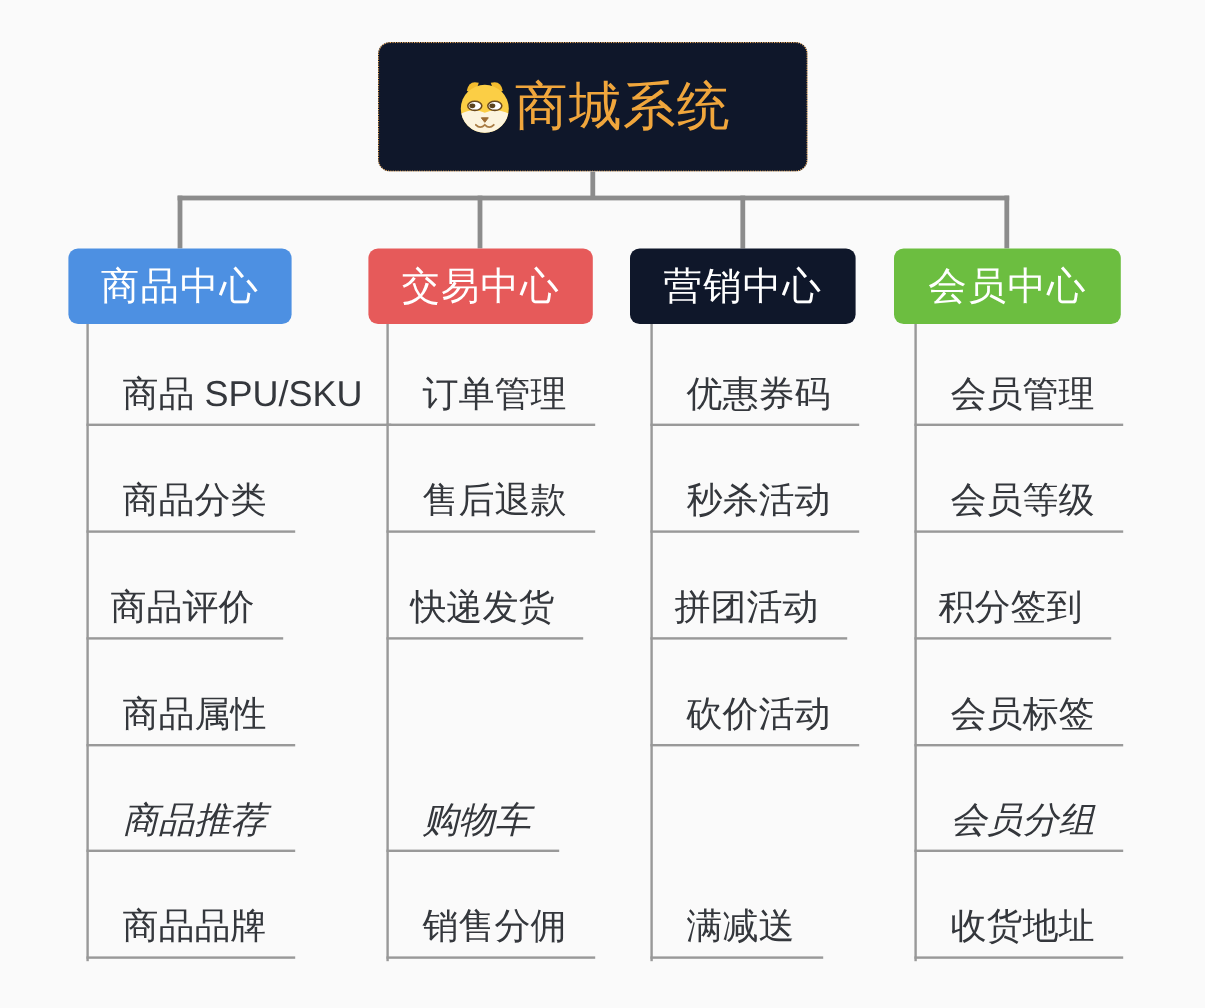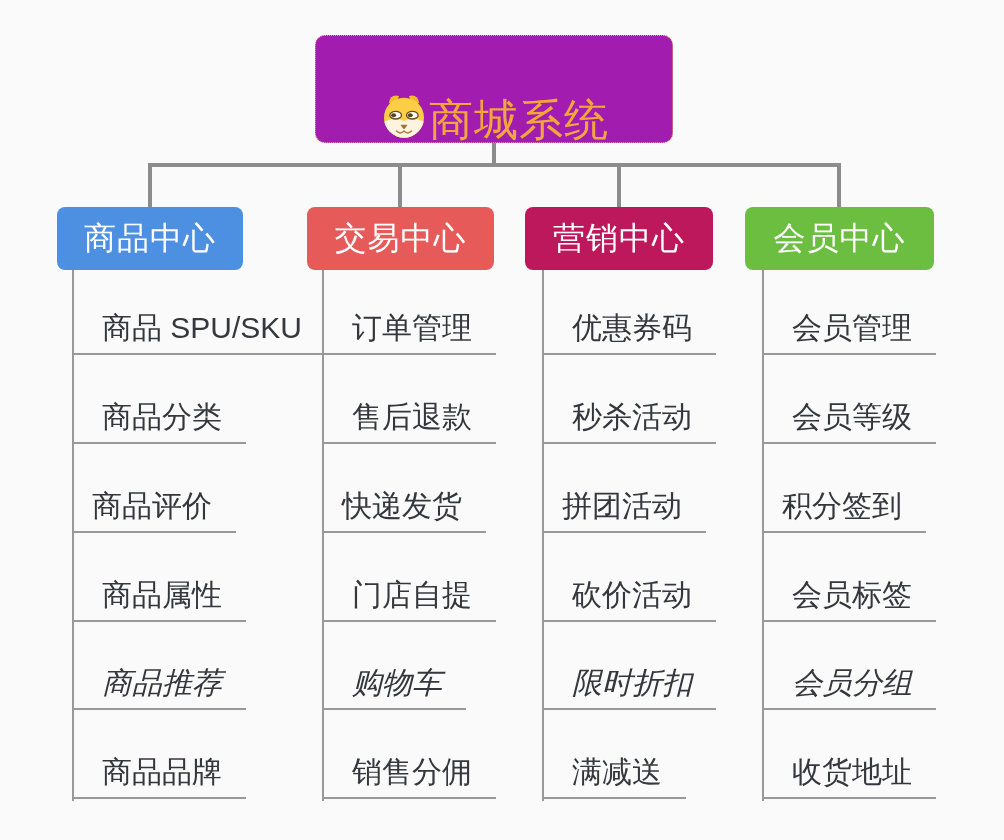--- a/index.html
+++ b/index.html
@@ -7,24 +7,24 @@
   body {
     font-family: "Liberation Sans", "DejaVu Sans", sans-serif;
     background: var(--canvas_bg, #FAFAFA);
     overflow: hidden;
   }
   .canvas { position: relative; width: 1004px; height: 840px; }
 
   
   .root-node {
     position: absolute; left: 315px; top: 35px; width: 358px; height: 108px;
-    background: #a21caf;
+    background: #0f172a;
     border: 1px dotted var(--root_border, #E8A757);
     border-radius: 10px;
-    display: flex; align-items: flex-end; justify-content: center; gap: 0;
+    display: flex; align-items: center; justify-content: center; gap: 0;
     cursor: pointer;
   }
   .root-title {
     font-size: 44px; line-height: 1;
     color: var(--root_title, #F0A63C);
     letter-spacing: 1px;
     white-space: nowrap;
   }
   .dog-icon { width: 50px; height: 52px; display: block; }
 
@@ -109,50 +109,48 @@
 
   <div class="conn conn-root-stub"></div>
   <div class="conn conn-h"></div>
   <div class="conn conn-stub s0"></div>
   <div class="conn conn-stub s1"></div>
   <div class="conn conn-stub s2"></div>
   <div class="conn conn-stub s3"></div>
 
   <div class="branch-node b0" style="background: rgb(77, 144, 226);">商品中心</div>
   <div class="branch-node b1" style="background: rgb(230, 90, 90);">交易中心</div>
-  <div class="branch-node b2" style="background: #be185d;">营销中心</div>
+  <div class="branch-node b2" style="background: #0f172a;">营销中心</div>
   <div class="branch-node b3" style="background: rgb(108, 190, 64);">会员中心</div>
 
   <div class="branch-col c0">
     <div class="trunk"></div>
     <div class="leaf-item r0">商品 SPU/SKU</div>
     <div class="leaf-item r1">商品分类</div>
     <div class="leaf-item r2">商品评价</div>
     <div class="leaf-item r3">商品属性</div>
     <div class="leaf-item r4">商品推荐</div>
     <div class="leaf-item r5">商品品牌</div>
   </div>
 
   <div class="branch-col c1">
     <div class="trunk"></div>
     <div class="leaf-item r0">订单管理</div>
     <div class="leaf-item r1">售后退款</div>
     <div class="leaf-item r2">快递发货</div>
-    <div class="leaf-item r3">门店自提</div>
     <div class="leaf-item r4">购物车</div>
     <div class="leaf-item r5">销售分佣</div>
   </div>
 
   <div class="branch-col c2">
     <div class="trunk"></div>
     <div class="leaf-item r0">优惠券码</div>
     <div class="leaf-item r1">秒杀活动</div>
     <div class="leaf-item r2">拼团活动</div>
     <div class="leaf-item r3">砍价活动</div>
-    <div class="leaf-item r4">限时折扣</div>
     <div class="leaf-item r5">满减送</div>
   </div>
 
   <div class="branch-col c3">
     <div class="trunk"></div>
     <div class="leaf-item r0">会员管理</div>
     <div class="leaf-item r1">会员等级</div>
     <div class="leaf-item r2">积分签到</div>
     <div class="leaf-item r3">会员标签</div>
     <div class="leaf-item r4">会员分组</div>

